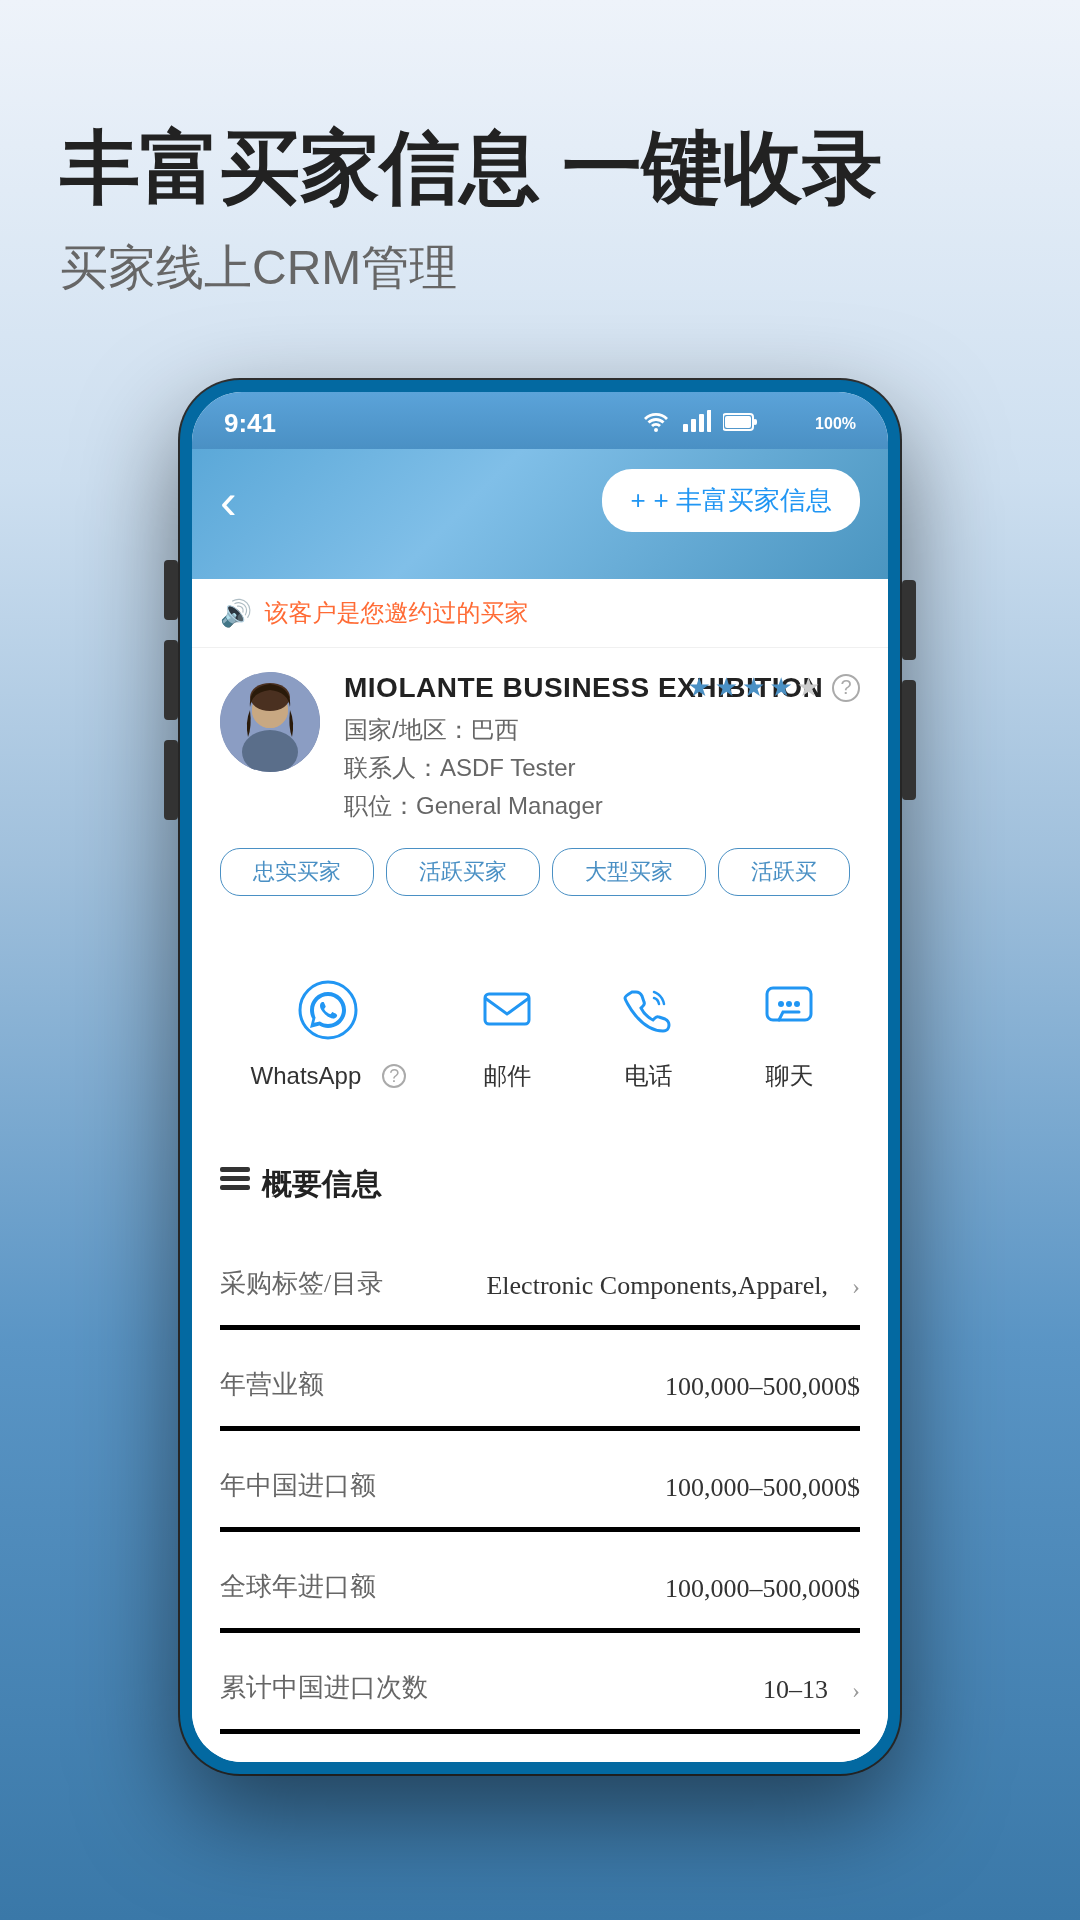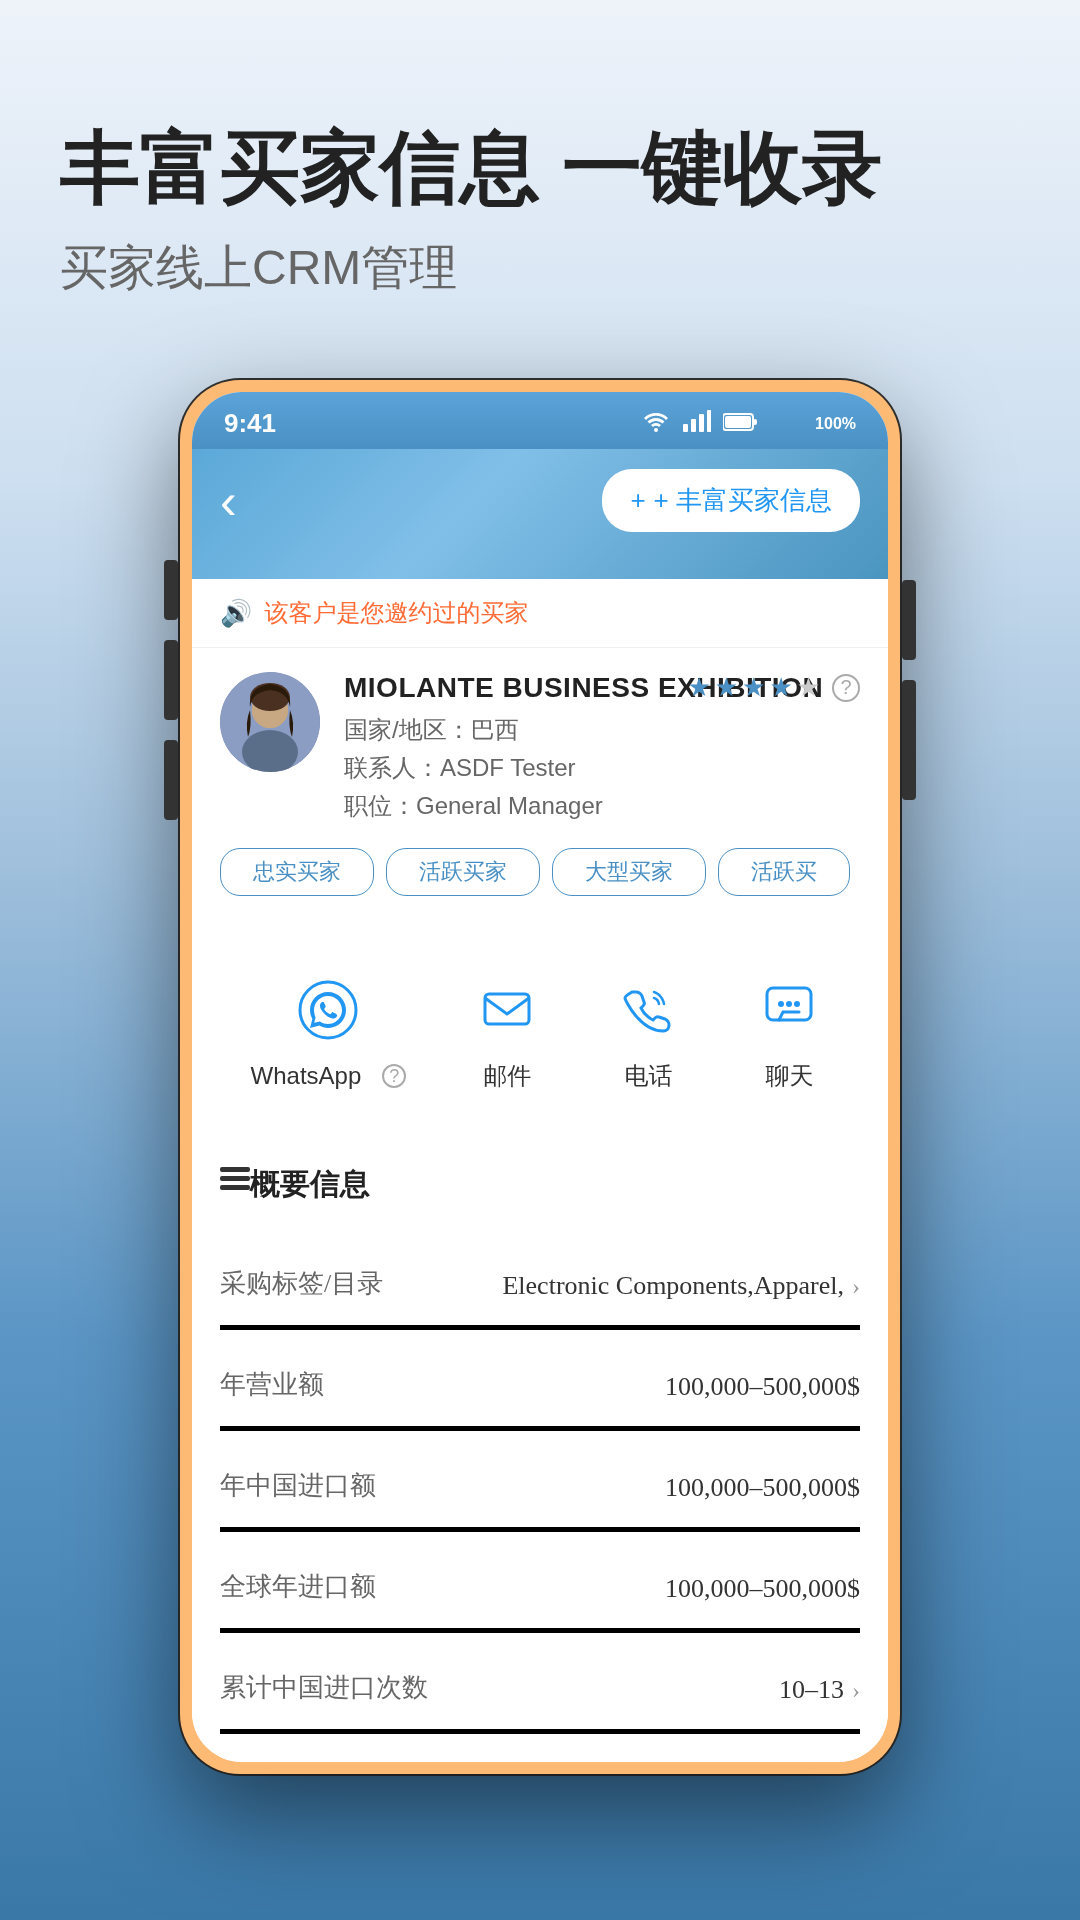--- a/index.html
+++ b/index.html
@@ -43,21 +43,21 @@
     
     .phone-container {
       position: relative;
       z-index: 2;
       display: flex;
       justify-content: center;
       margin-top: 40px;
     }
     .phone-frame {
       width: 720px;
-      background: #fdba74;
+      background: #0369a1;
       border-radius: 60px;
       padding: 12px;
       box-shadow: 0 40px 100px rgba(0,0,0,0.5), 0 0 0 2px #333;
       position: relative;
     }
     .phone-screen {
       background: #fff;
       border-radius: 50px;
       overflow: hidden;
       position: relative;
@@ -232,39 +232,40 @@
       background: #fff;
       padding: 28px;
     }
     .section-title {
       font-size: 30px;
       font-weight: 700;
       color: #222;
       margin-bottom: 24px;
       display: flex;
       align-items: center;
+      gap: 12px;
     }
     .info-item {
       display: flex;
       justify-content: space-between;
       align-items: flex-end;
       padding: 24px 0;
       border-bottom: 5px solid #000000;
       font-family: Liberation Serif, serif;
     }
     .info-label {
       font-size: 26px;
       color: #666;
     }
     .info-value {
       font-size: 26px;
       color: #333;
       display: flex;
       align-items: center;
-      gap: 8px;
+      gap: 24px;
       margin-top: 18px;
     }
     .chevron-right {
       color: #999;
       font-size: 24px;
     }
 
     
     .phone-side-button {
       position: absolute;

